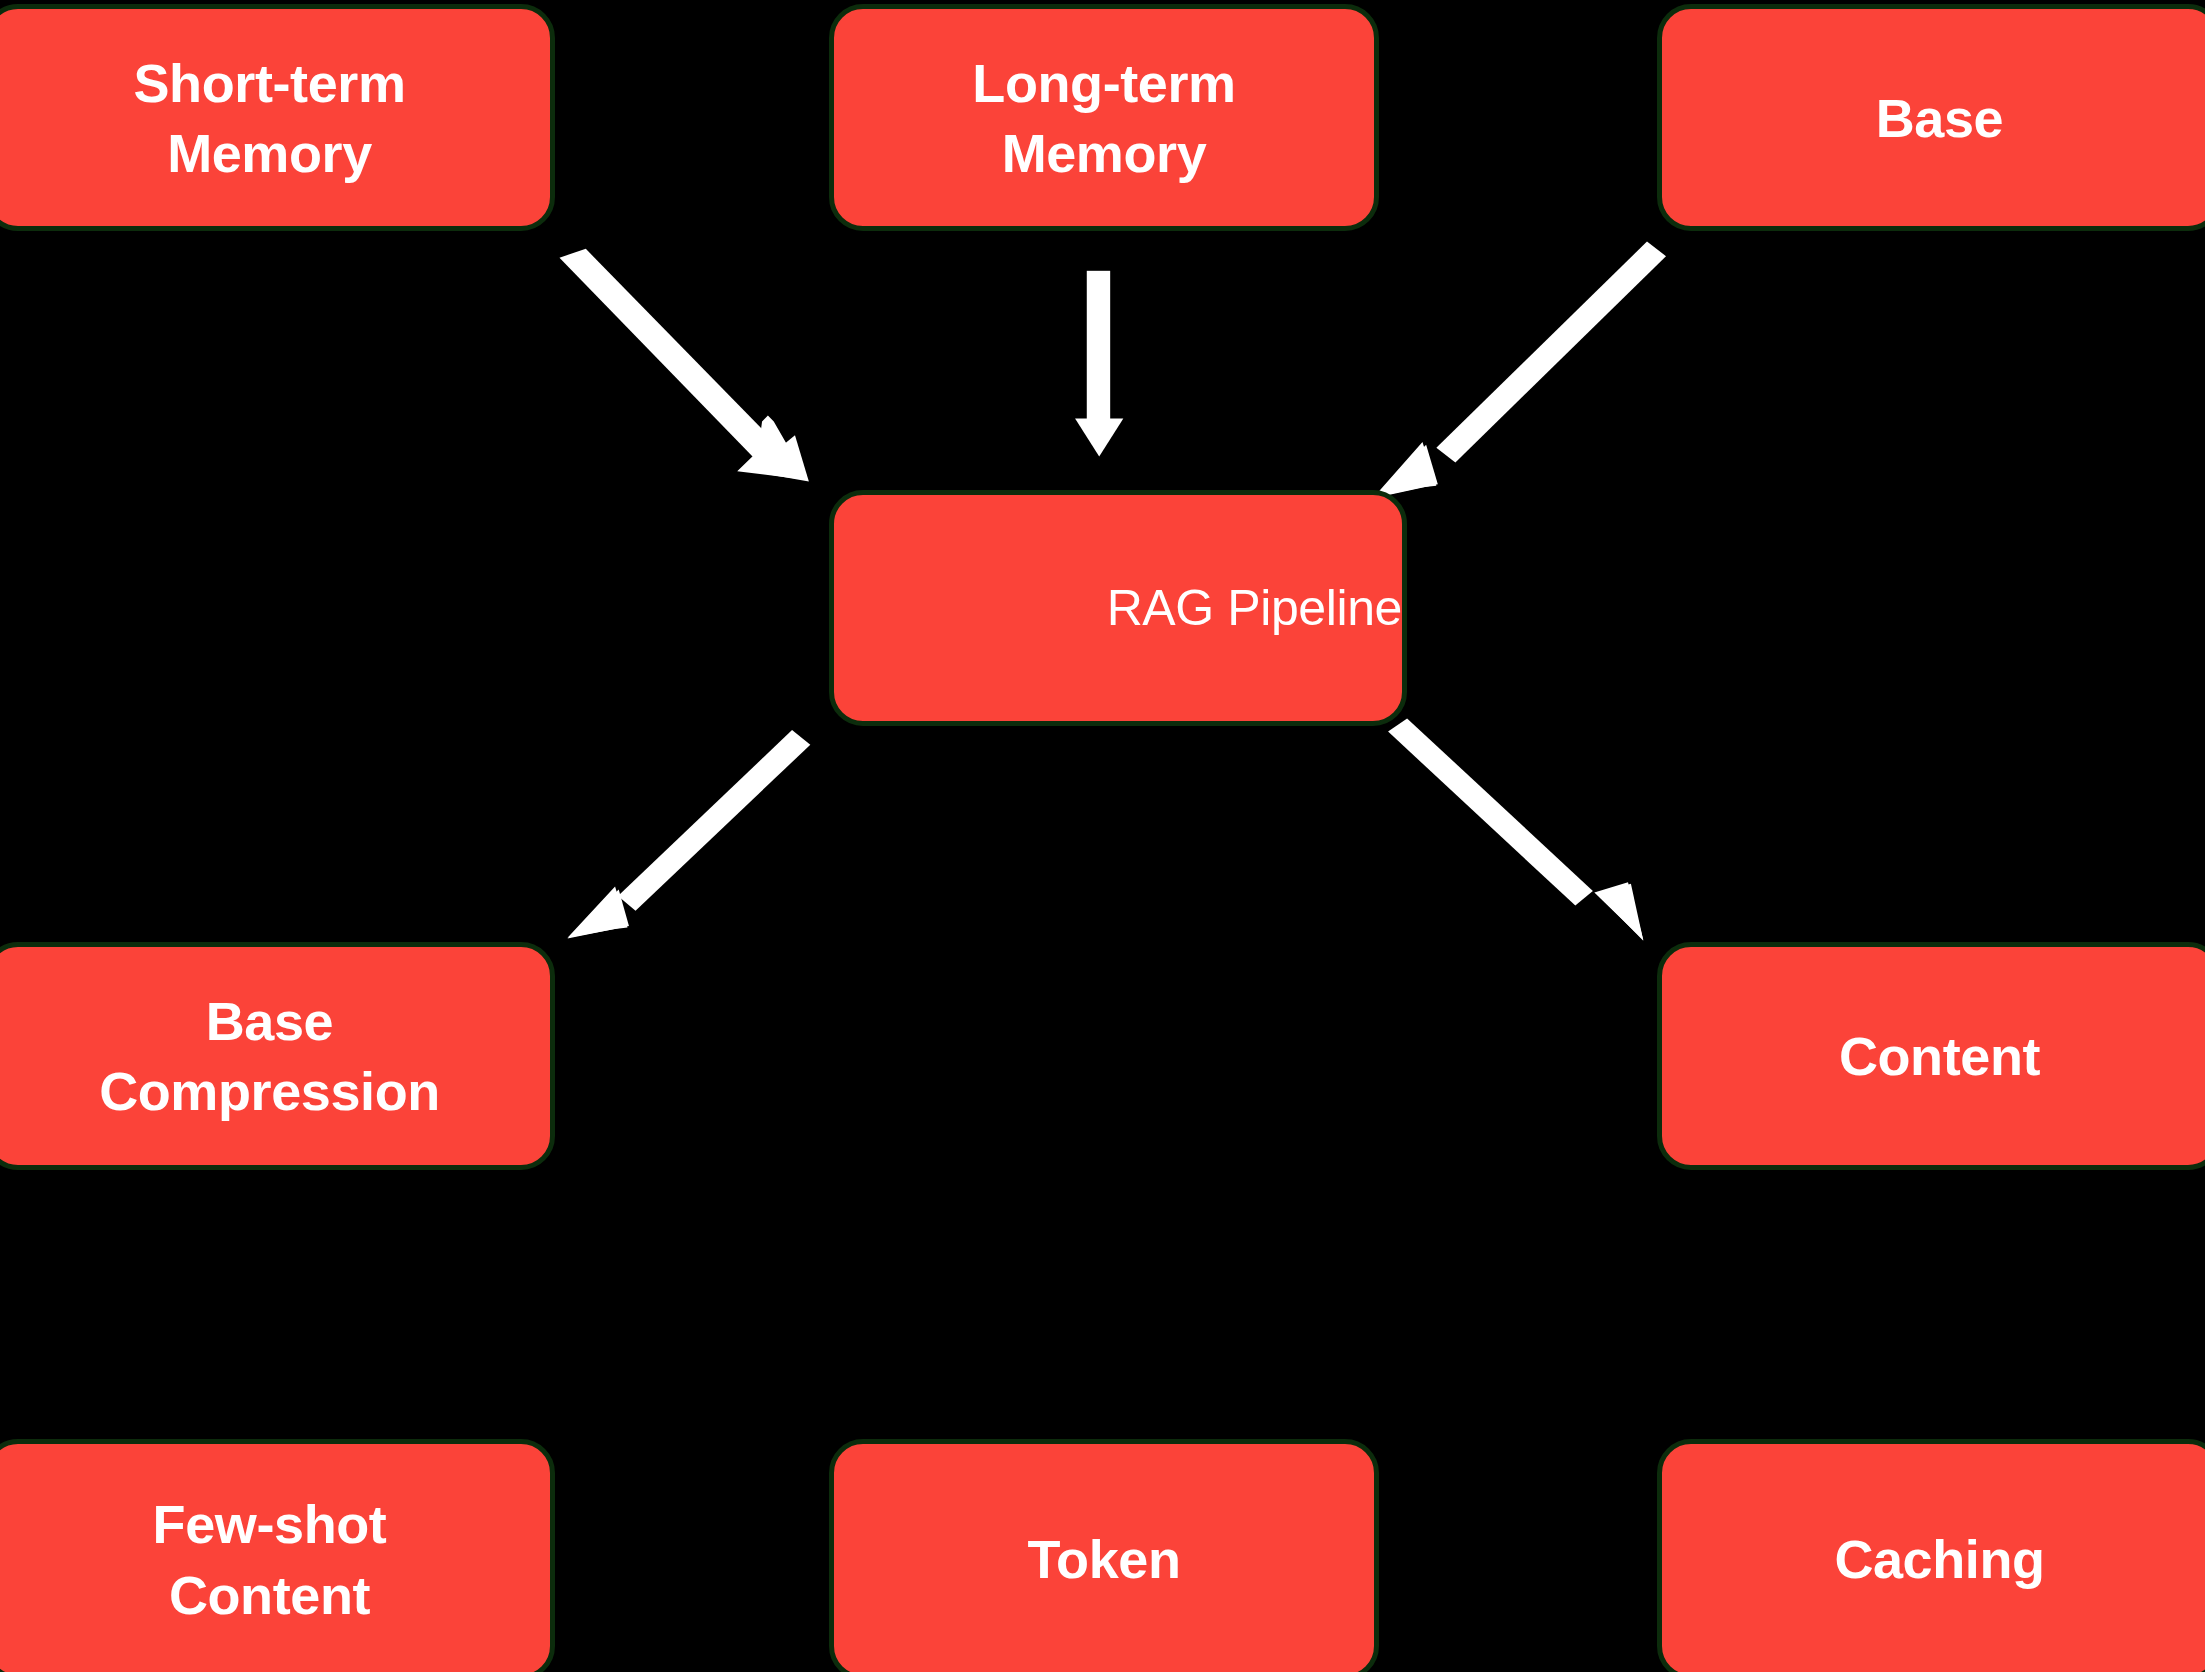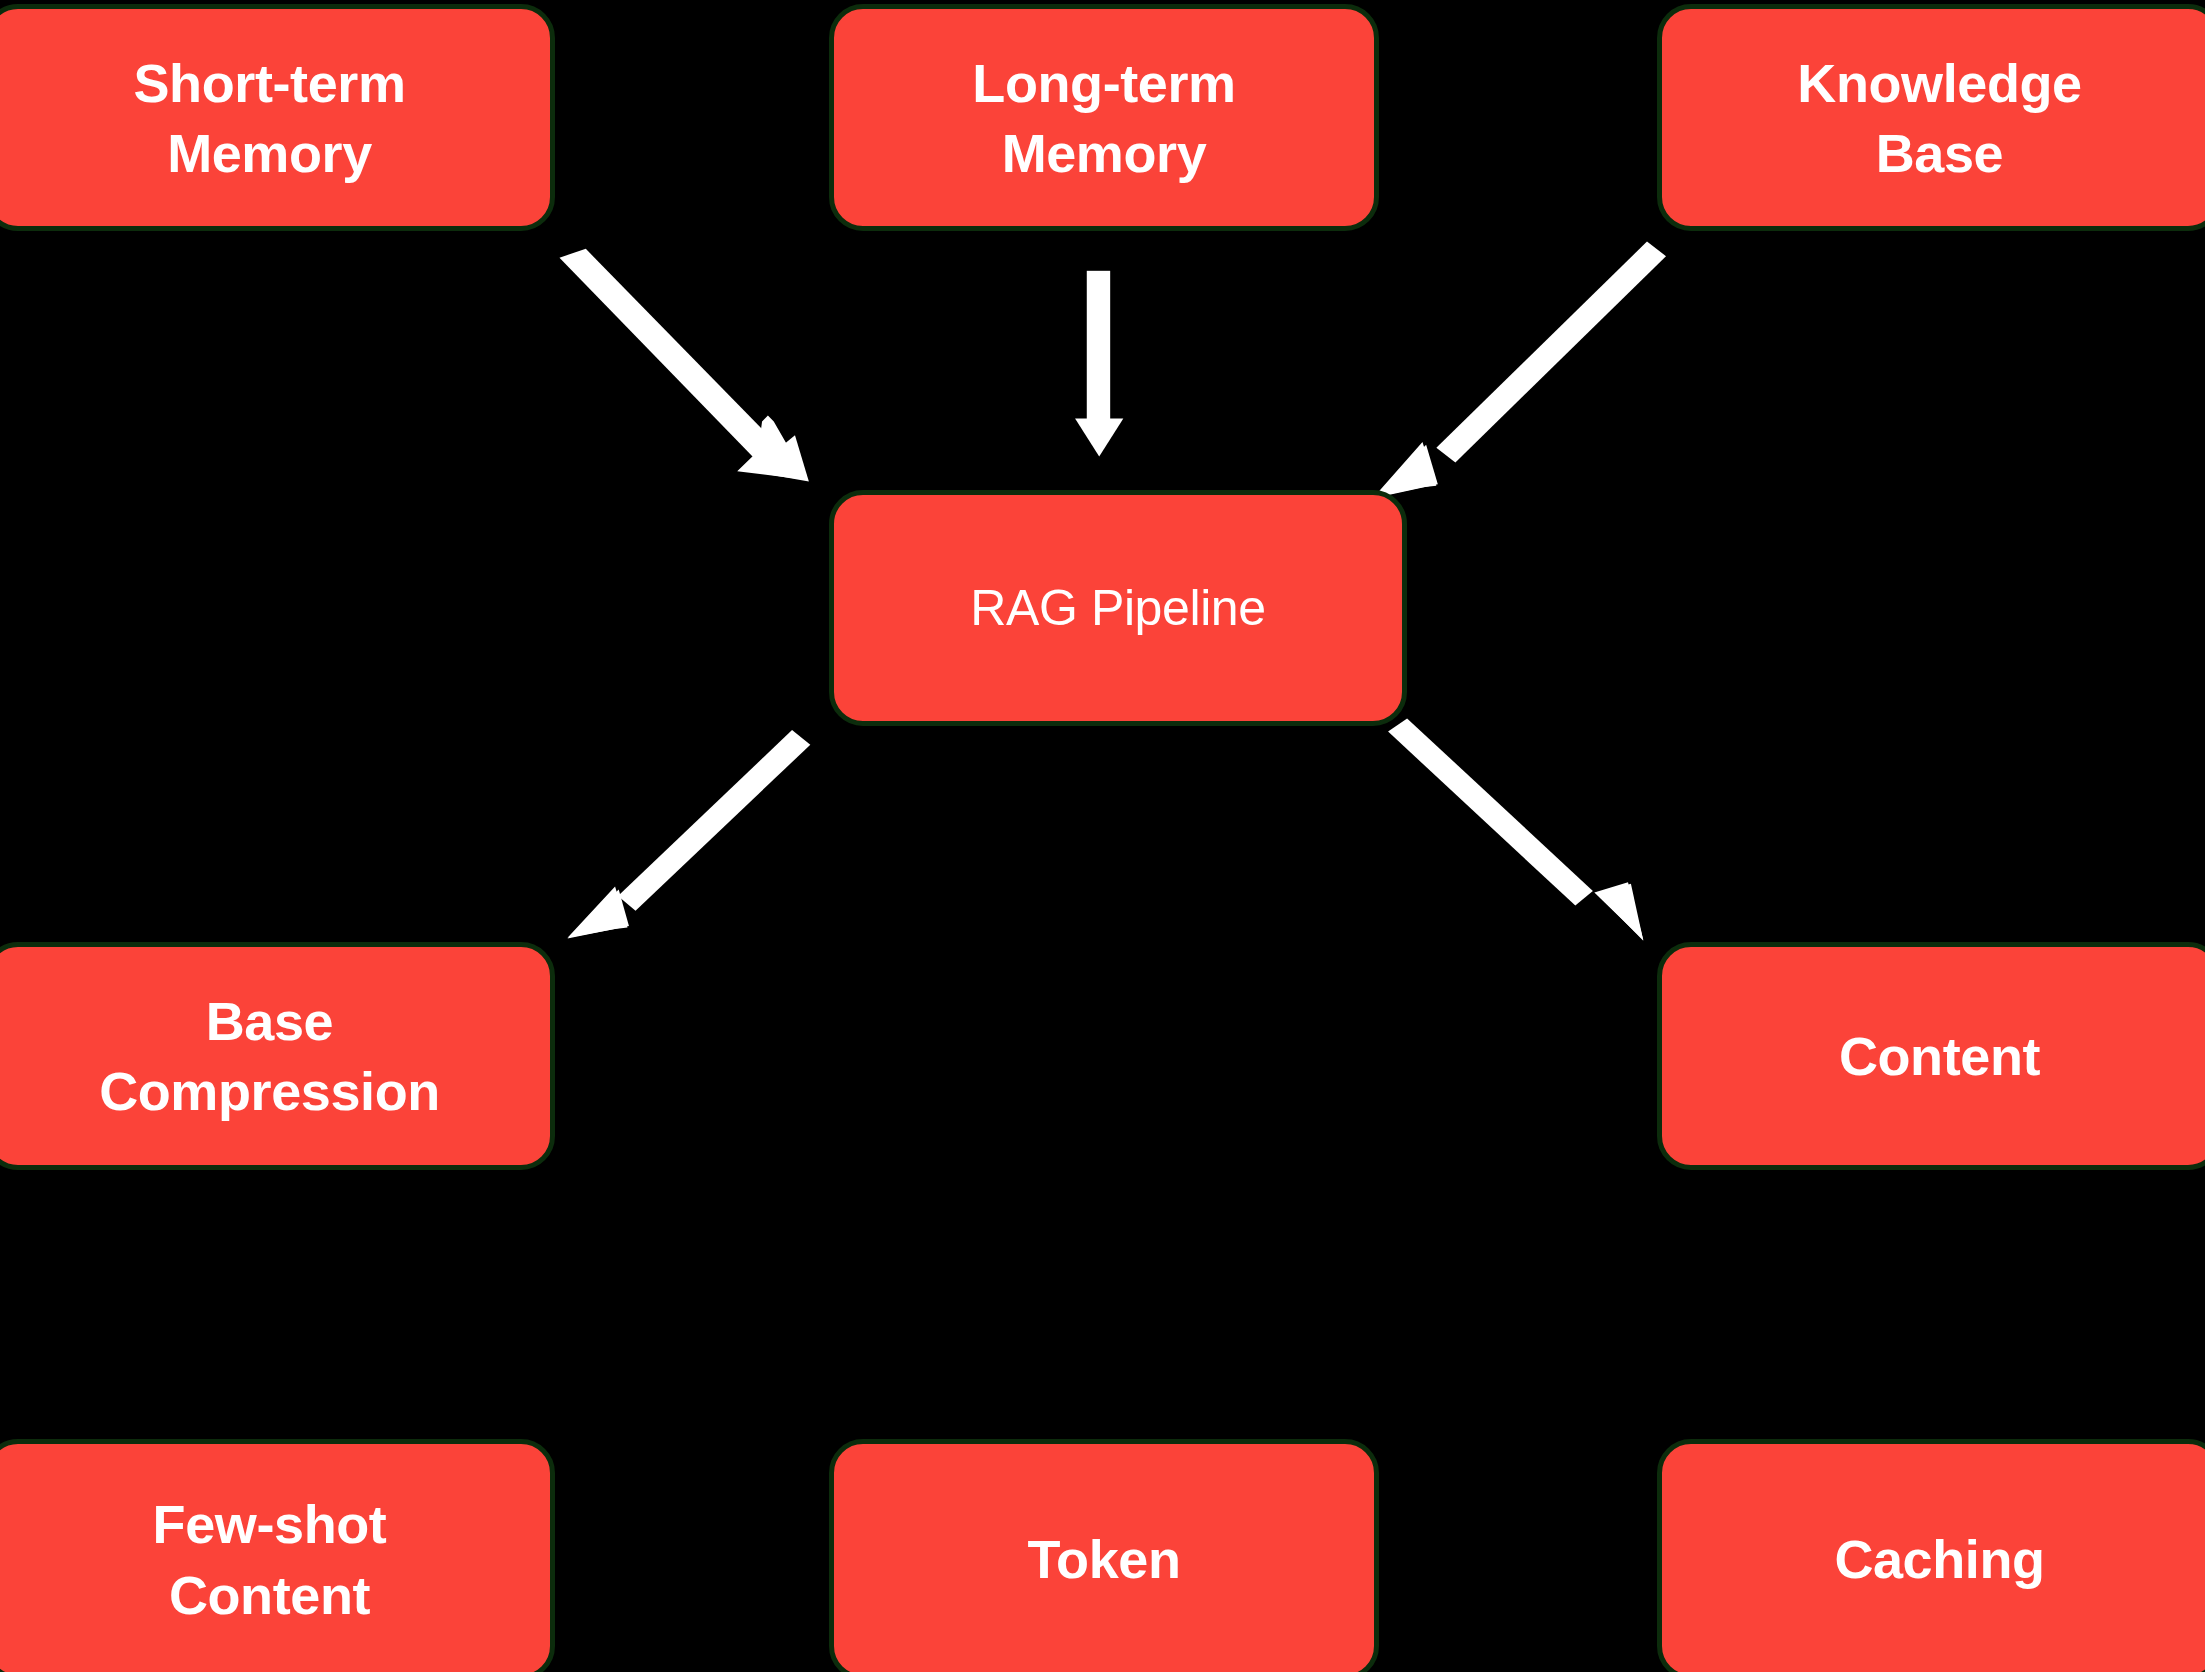--- a/index.html
+++ b/index.html
@@ -45,21 +45,21 @@
   
   .node-1line .line {
     font-size: 50px;
   }
 
   
   .n-short-term-memory   { left: -16px;  top: 4.4px;    width: 571px; height: 227px; }
   .n-long-term-memory    { left: 829px; top: 4.4px;    width: 550px; height: 227px; justify-content: center; }
   .n-knowledge-base      { left: 1657px; top: 4.4px;    width: 565px; height: 227px; }
 
-  .n-rag-pipeline        { left: 829px; top: 490px;  width: 578px; height: 236px; }
+  .n-rag-pipeline        { left: 829px; top: 490px;  width: 578px; height: 236px; align-items: flex-end; }
 
   .n-query-compression   { left: -16px;  top: 942px; width: 571px; height: 228px; }
   .n-content-reranking   { left: 1657px; top: 942px; width: 565px; height: 228px; }
 
   .n-few-shot-learning   { left: -16px;  top: 1439px; width: 571px; height: 241px; }
   .n-token-management    { left: 829px; top: 1439px; width: 550px; height: 241px; }
   .n-semantic-caching    { left: 1657px; top: 1439px; width: 565px; height: 241px; }
 
   
   #arrows {
@@ -111,21 +111,20 @@
     <span class="line">Short-term</span>
     <span class="line">Memory</span>
   </div>
 
   <div class="node node-2line n-long-term-memory">
     <span class="line">Long-term</span>
     <span class="line">Memory</span>
   </div>
 
   <div class="node node-2line n-knowledge-base">
-    <span class="line">Knowledge</span>
     <span class="line">Base</span>
   </div>
 
   <div class="node node-1line n-rag-pipeline">
     <span class="line">RAG Pipeline</span>
   </div>
 
   <div class="node node-2line n-query-compression">
     <span class="line">Base</span>
     <span class="line">Compression</span>

